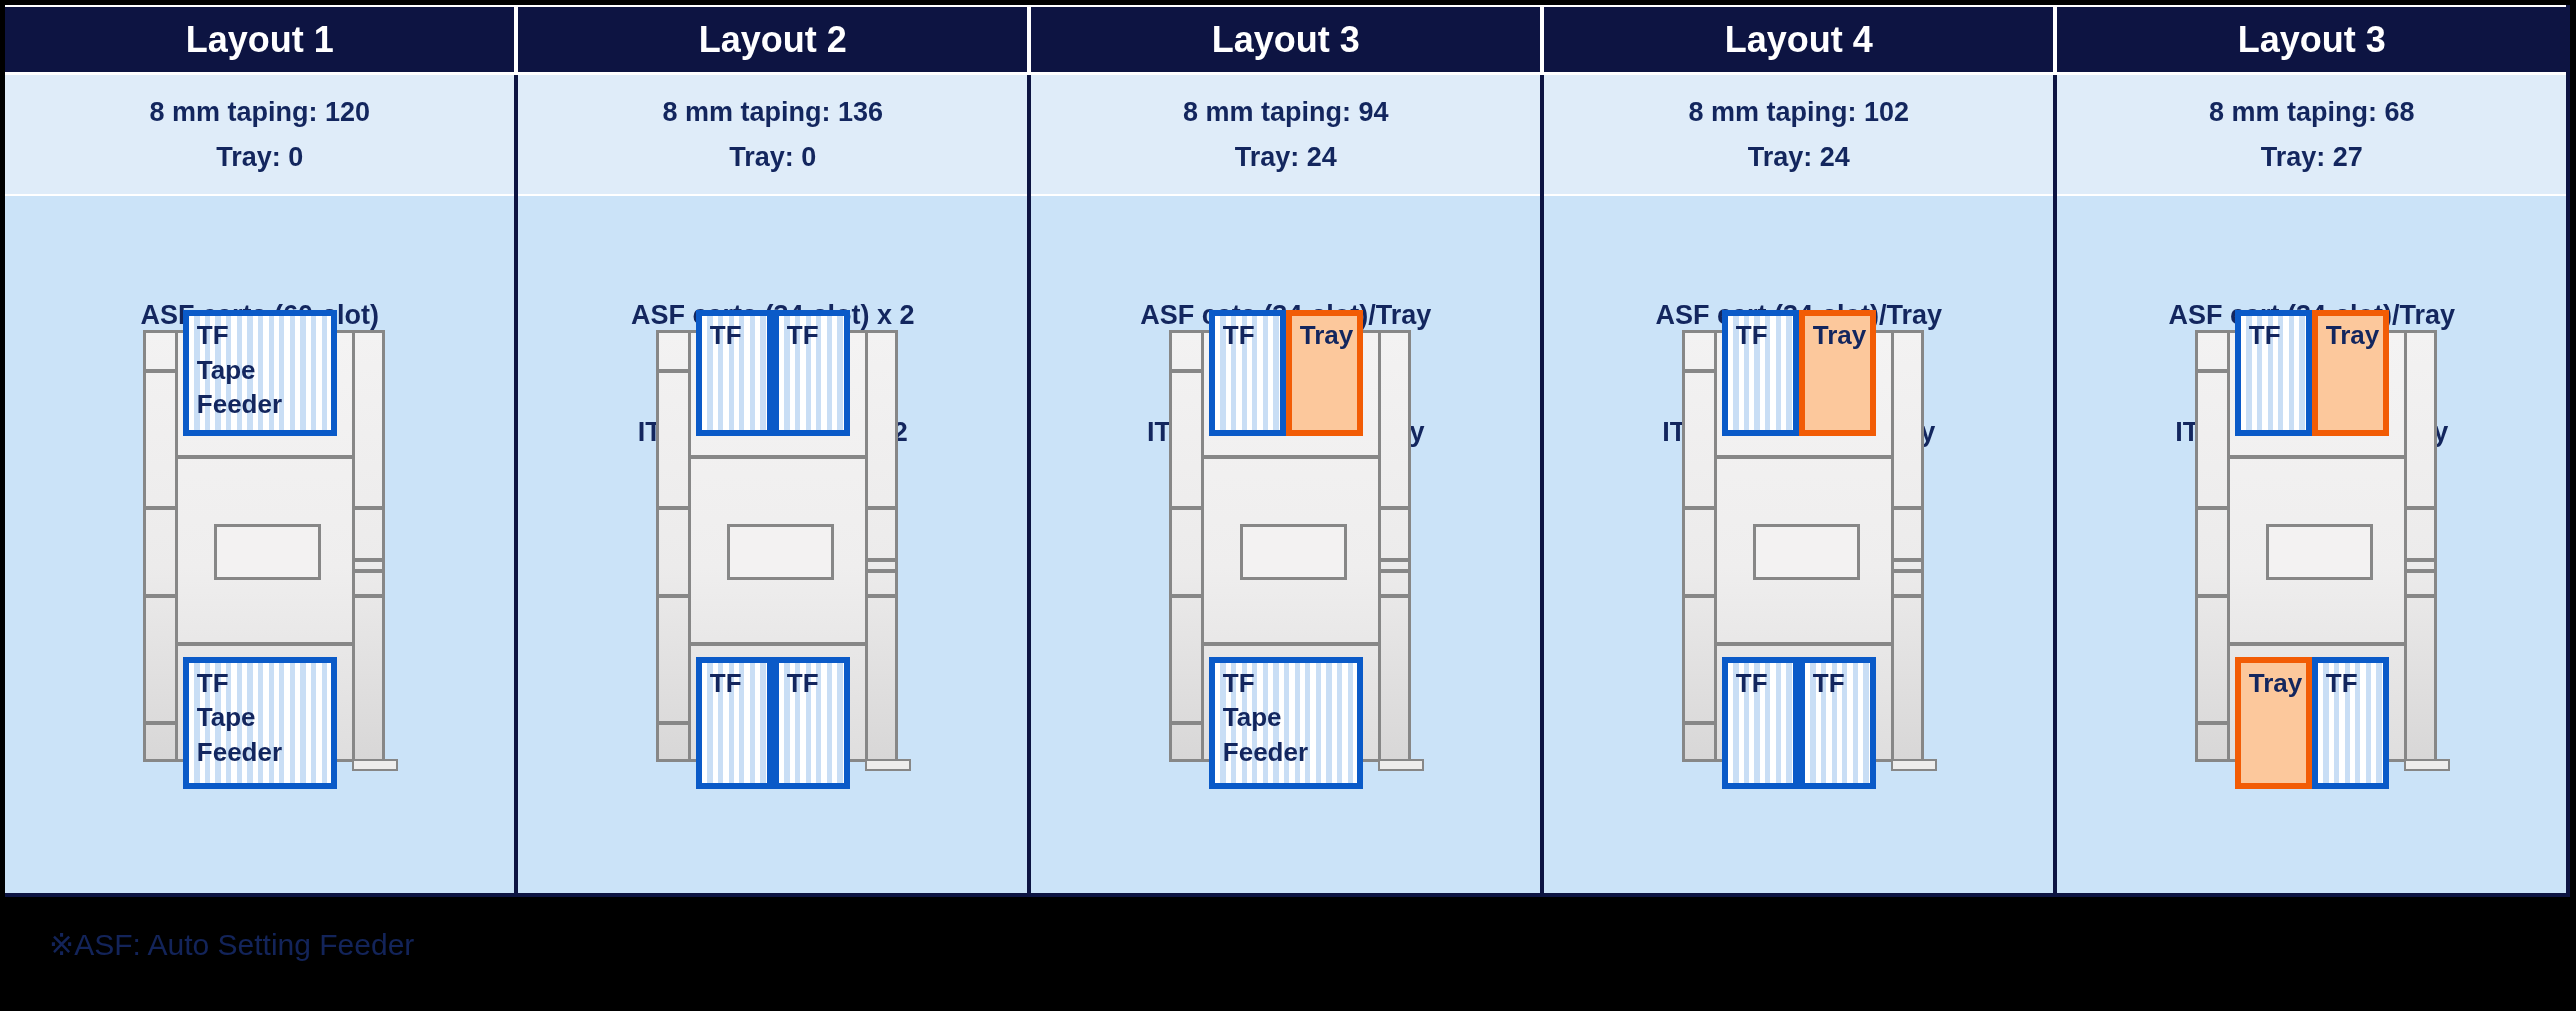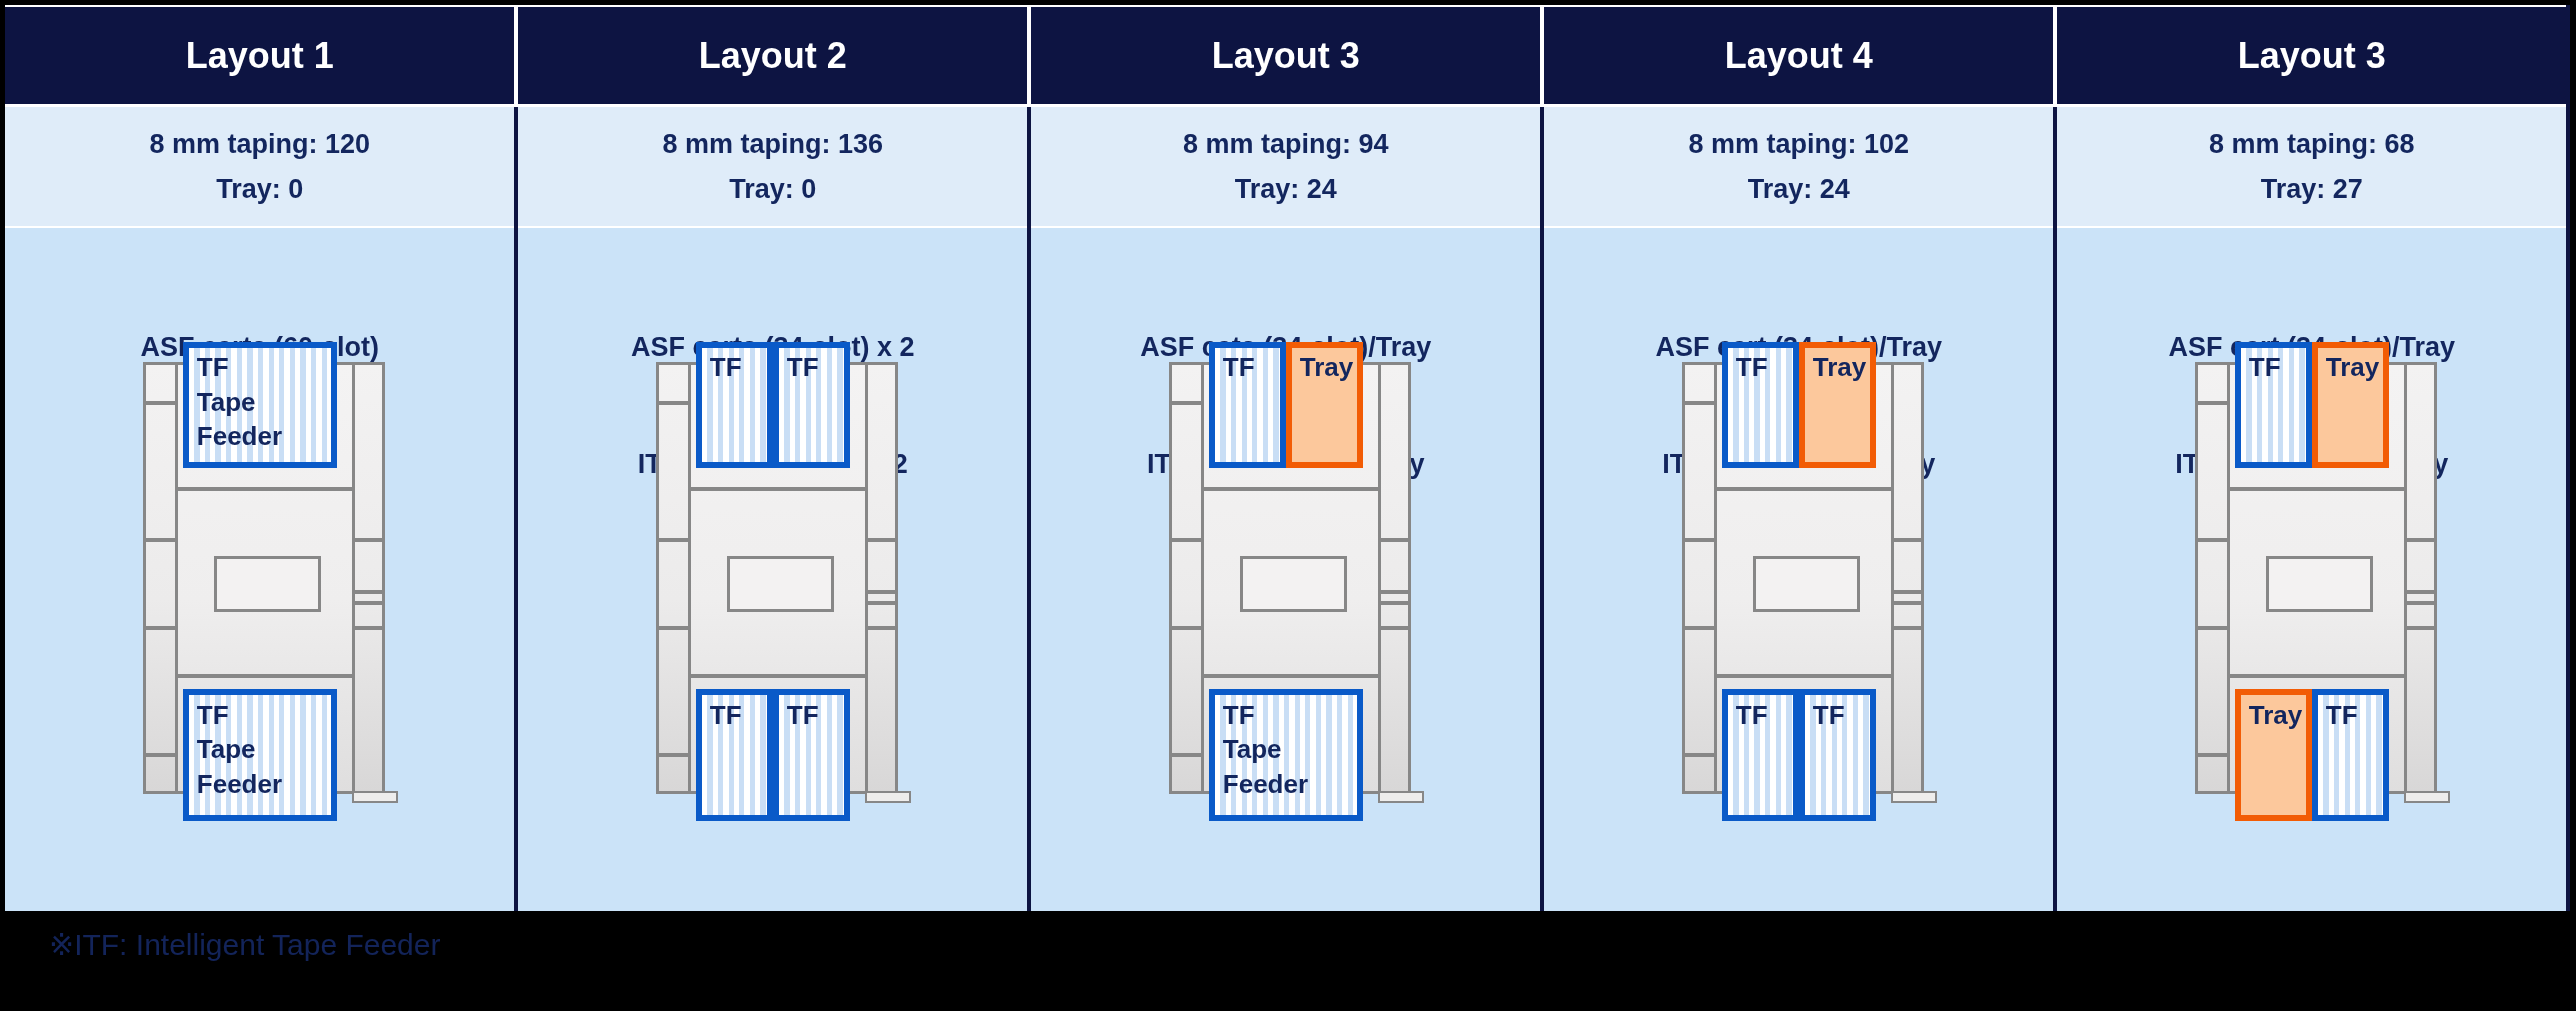--- a/index.html
+++ b/index.html
@@ -11,21 +11,21 @@
   }
   .table{
     position:absolute;left:5.3px;top:5.3px;width:2565px;
     display:flex;align-items:stretch;
   }
   .column{flex:1 1 0;min-width:0;box-sizing:border-box;display:flex;flex-direction:column;}
   .column + .column{border-left:4px solid #0d1442;}
   .column:last-child{border-right:4px solid #0d1442;}
 
   .header{
-    height:102px;background:#0d1442;
+    height:70px;background:#0d1442;
     border-top:2.6px solid #ffffff;border-bottom:3.3px solid #ffffff;
     display:flex;align-items:center;justify-content:center;
     color:#ffffff;font-size:36px;font-weight:bold;
     box-sizing:border-box;
   }
   .column + .column .header{box-shadow:-4px 0 0 0 #ffffff;}
 
   .info{
     height:119px;background:#dfecf9;
     display:flex;flex-direction:column;justify-content:center;align-items:center;
@@ -392,15 +392,15 @@
       </div>
       <div class="cap cap-bottom">
         <div>ASF cart (34-slot)/Tray</div>
         
       </div>
     </div>
   </section>
 </div>
 
 <div class="footer">
-  <div>※ITF: Intelligent Tape Feeder</div>
+  <div>※ASF: Auto Setting Feeder</div>
 </div>
 
 
 </body></html>

